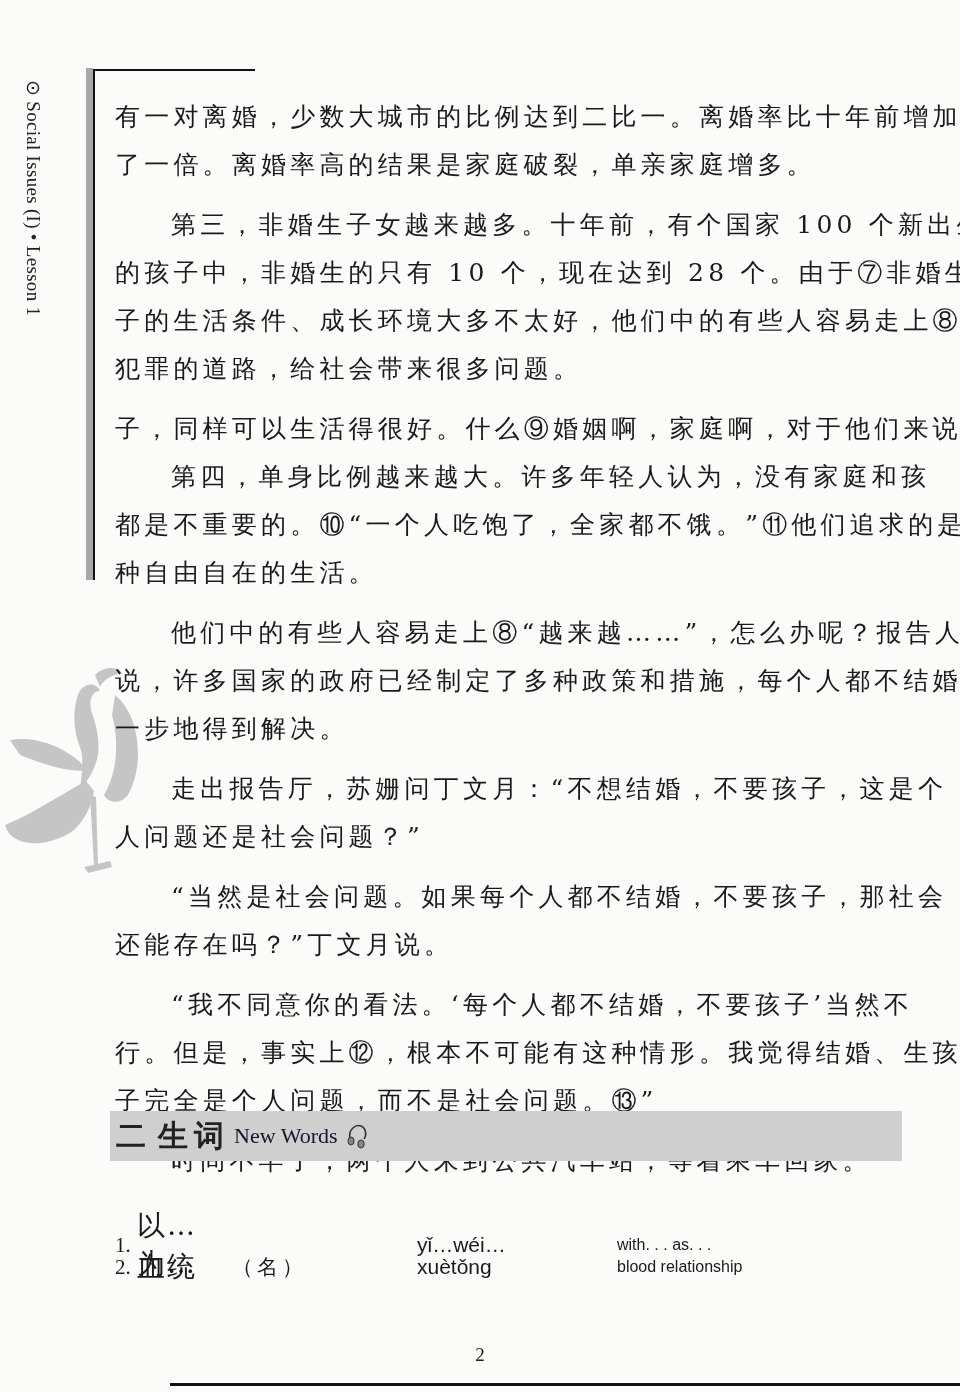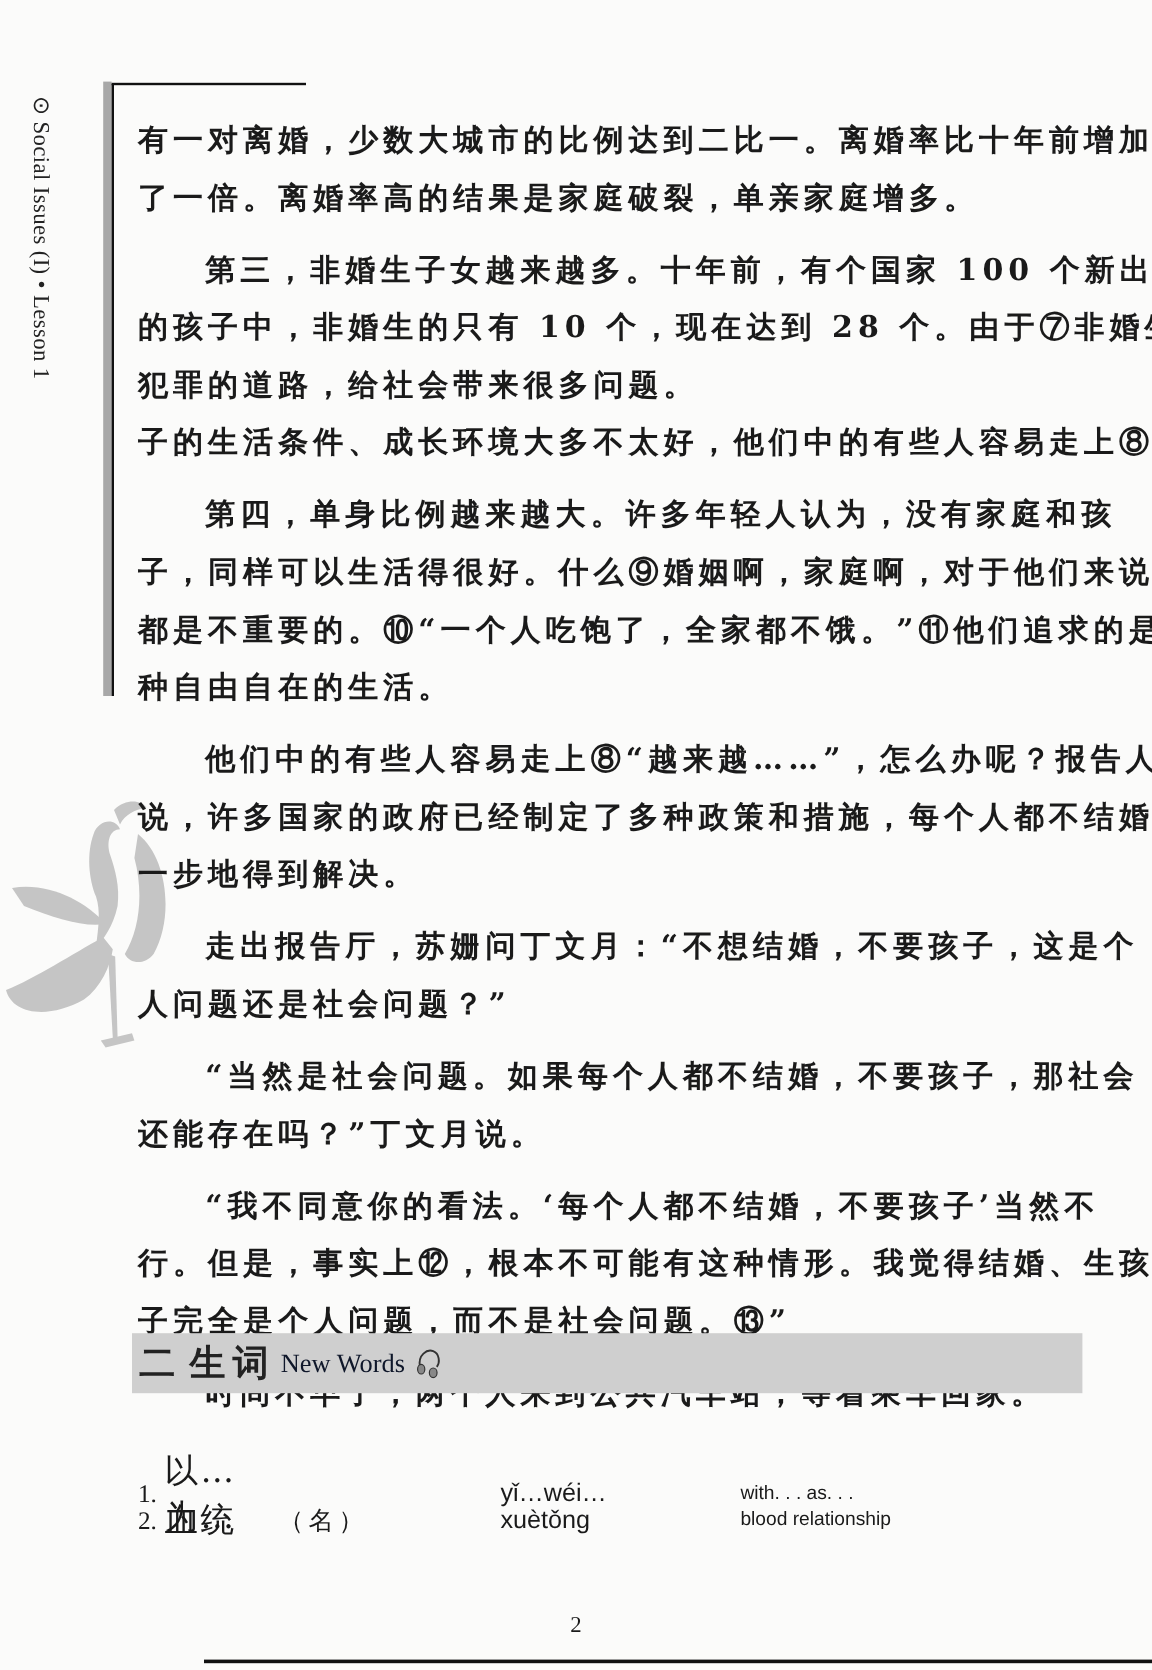--- a/index.html
+++ b/index.html
@@ -30,21 +30,20 @@
     position:absolute; left:0px; top:655px; width:150px; height:250px; opacity:0.55;
   }
   .content {
     position:absolute; left:115px; top:93px; width:790px;
   }
   .line {
     font-family:"DejaVu Serif", serif;
     font-size:25px; line-height:48px; height:48px;
     white-space:nowrap; letter-spacing:4.2px;
     color:#1a1a1a;
-    font-weight:bold;
   }
   .indent { padding-left:56px; }
   .gap { height:12px; }
   .words-header {
     position:absolute; left:110px; top:1111px; width:792px; height:50px;
     background:#cfcfcf;
     display:flex; align-items:center;
   }
   .wh-cn {
     font-family:"DejaVu Sans", sans-serif; font-weight:bold;
@@ -90,25 +89,25 @@
     <path d="M84 212 L110 206 L112 212 L88 218 Z"></path>
   </g>
 </svg>
 
 <div class="content">
   <div class="line">有一对离婚，少数大城市的比例达到二比一。离婚率比十年前增加</div>
   <div class="line">了一倍。离婚率高的结果是家庭破裂，单亲家庭增多。</div>
   <div class="gap"></div>
   <div class="line indent">第三，非婚生子女越来越多。十年前，有个国家 100 个新出生</div>
   <div class="line">的孩子中，非婚生的只有 10 个，现在达到 28 个。由于⑦非婚生孩</div>
+  <div class="line">子的生活条件、成长环境大多不太好，他们中的有些人容易走上⑧</div>
   <div class="line">犯罪的道路，给社会带来很多问题。</div>
-  <div class="line">子的生活条件、成长环境大多不太好，他们中的有些人容易走上⑧</div>
   <div class="gap"></div>
+  <div class="line">子，同样可以生活得很好。什么⑨婚姻啊，家庭啊，对于他们来说</div>
   <div class="line indent">第四，单身比例越来越大。许多年轻人认为，没有家庭和孩</div>
-  <div class="line">子，同样可以生活得很好。什么⑨婚姻啊，家庭啊，对于他们来说</div>
   <div class="line">都是不重要的。⑩“一个人吃饱了，全家都不饿。”⑪他们追求的是一</div>
   <div class="line">种自由自在的生活。</div>
   <div class="gap"></div>
   <div class="line indent">他们中的有些人容易走上⑧“越来越……”，怎么办呢？报告人</div>
   <div class="line">说，许多国家的政府已经制定了多种政策和措施，每个人都不结婚</div>
   <div class="line">一步地得到解决。</div>
   <div class="gap"></div>
   <div class="line indent">走出报告厅，苏姗问丁文月：“不想结婚，不要孩子，这是个</div>
   <div class="line">人问题还是社会问题？”</div>
   <div class="gap"></div>

